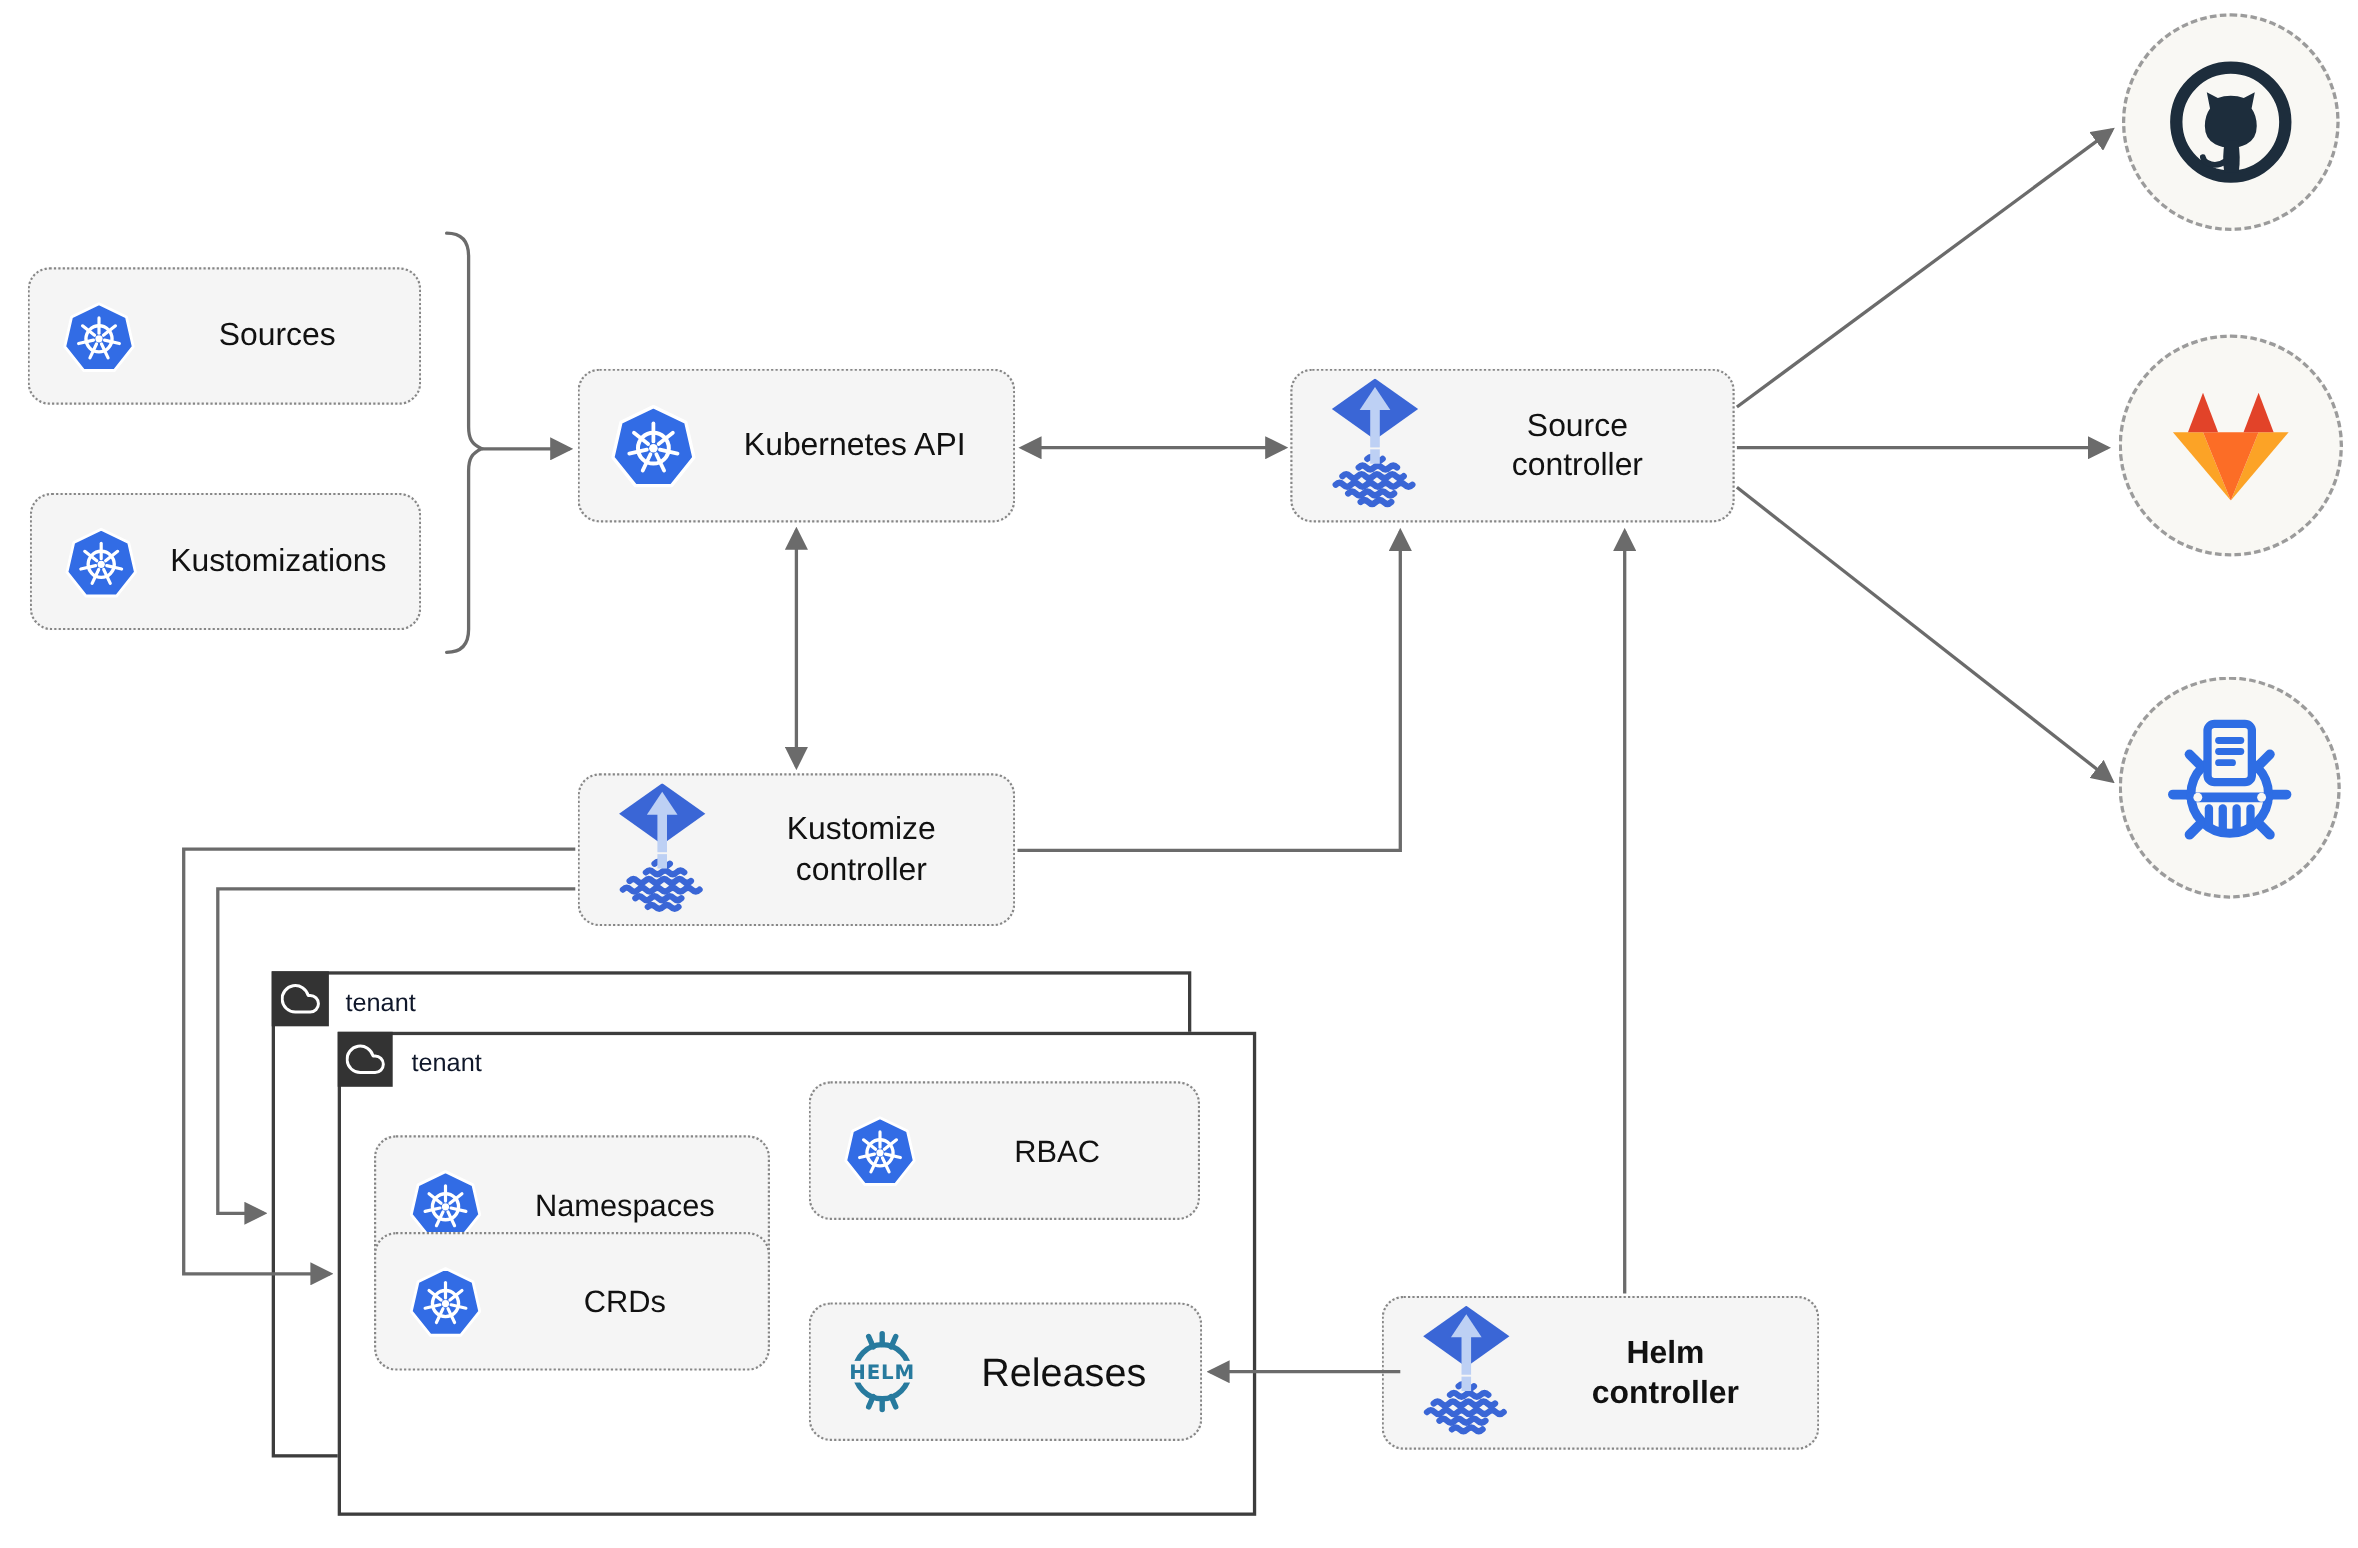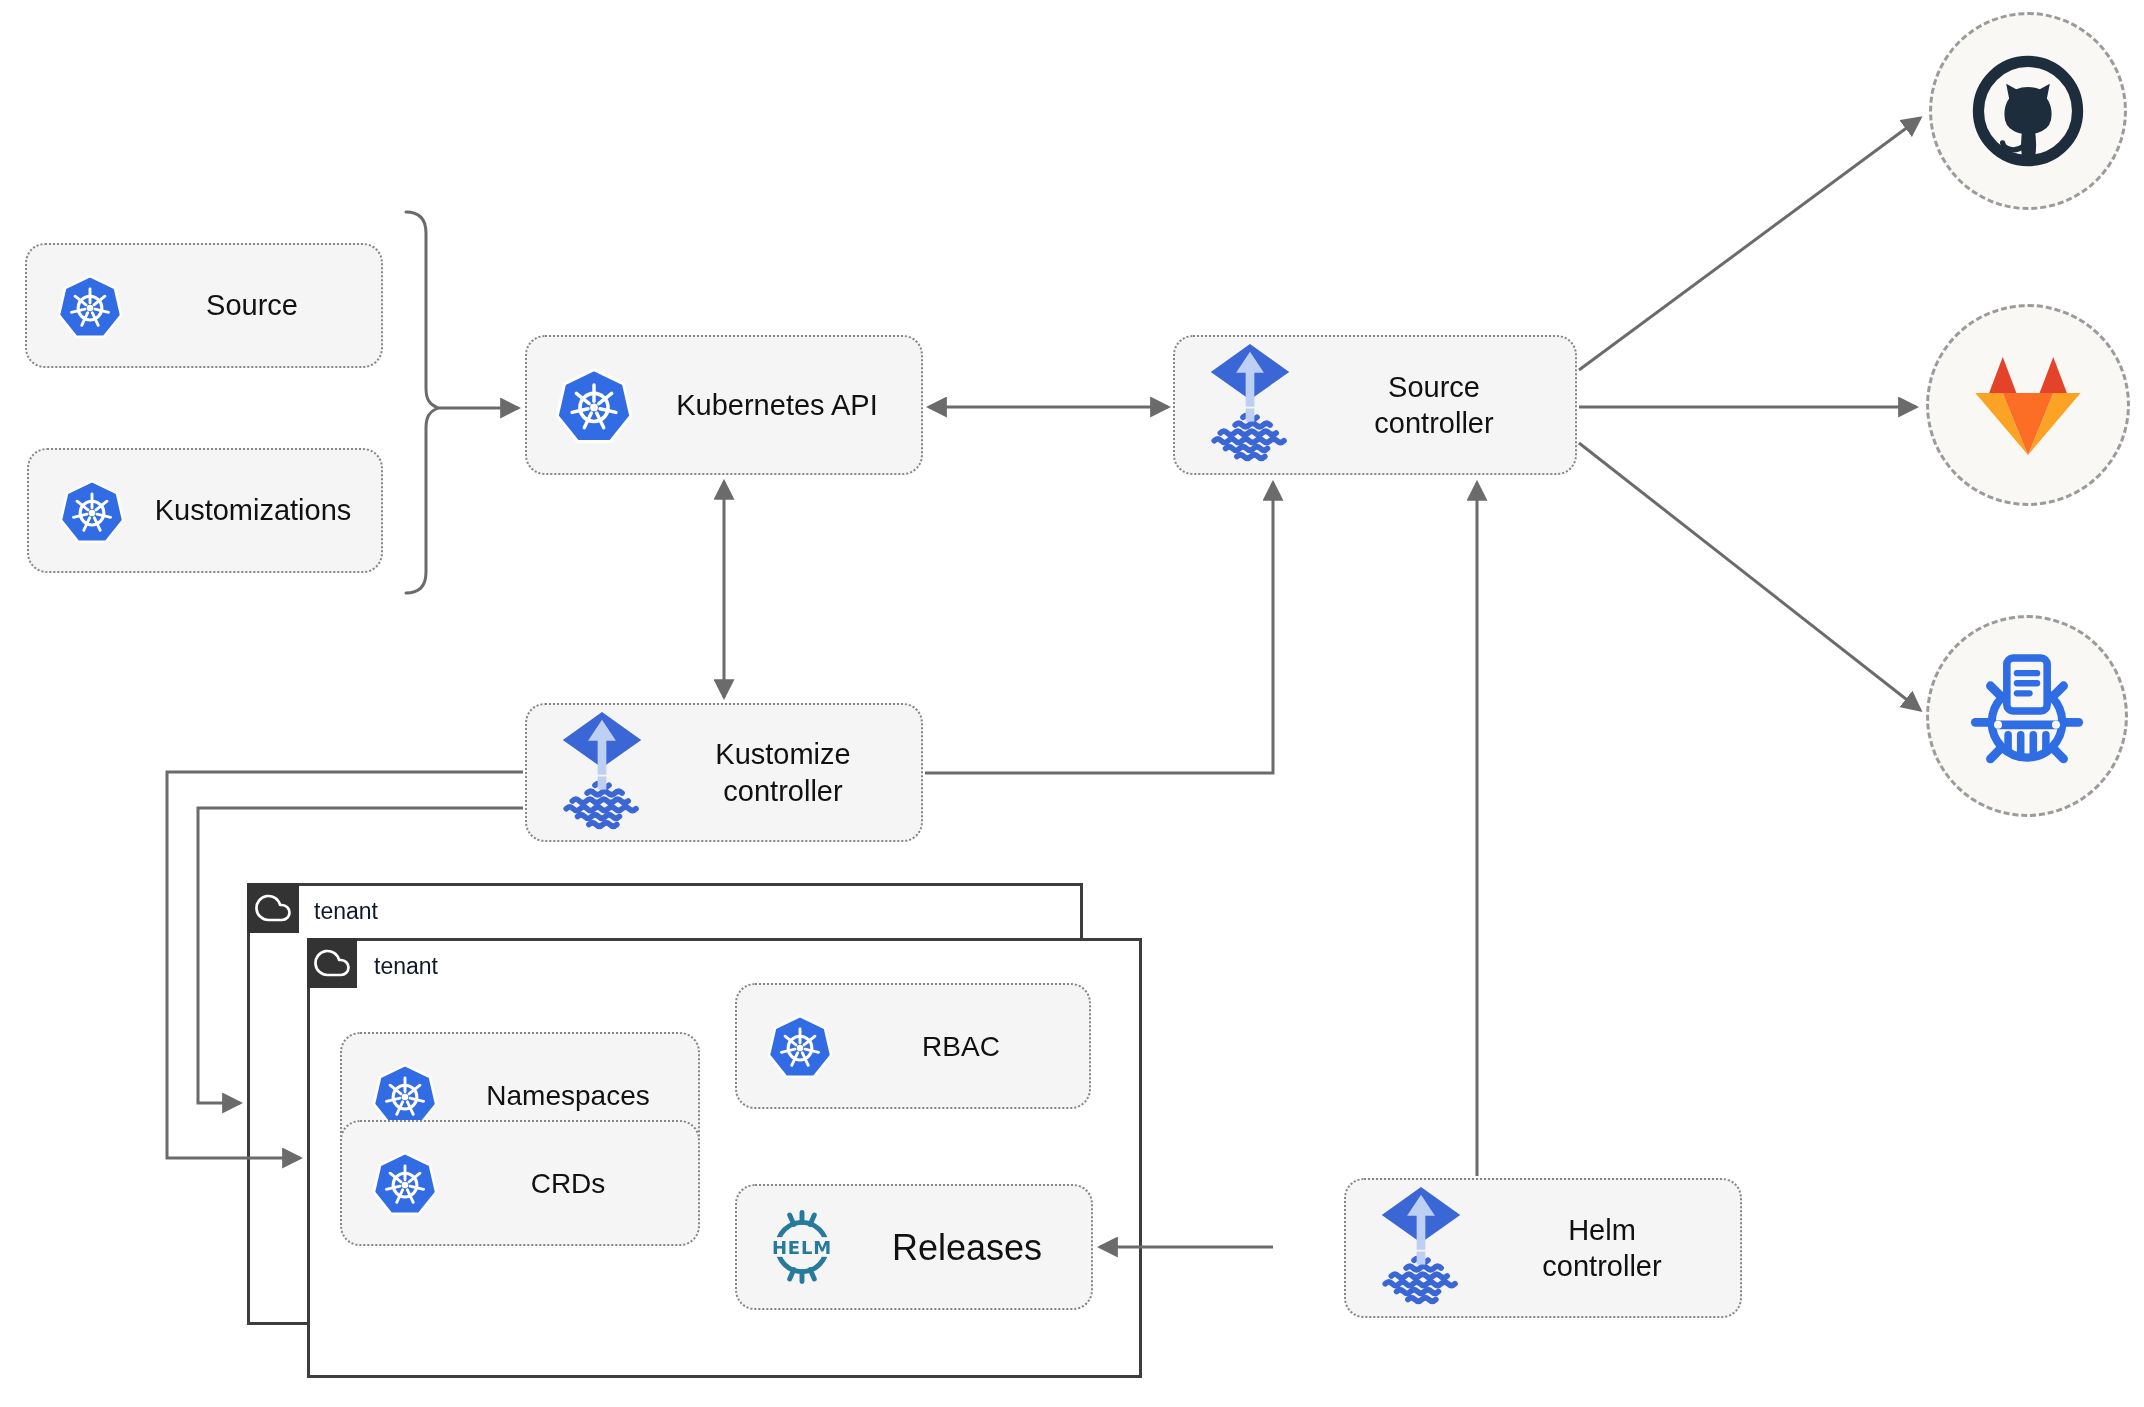--- a/index.html
+++ b/index.html
@@ -76,21 +76,21 @@
           <use href="#cloud-symbol"></use>
         </svg>
     </div>
     <div class="tenant-label">tenant</div>
   </div>
 
   <div class="node" style="left:25px;top:243px;width:358px;height:125px;">
     <svg class="icon" width="66" height="66">
         <use href="#k8s-symbol"></use>
       </svg>
-    <div class="lbl">Source</div>
+    <div class="lbl">Sources</div>
   </div>
   <div class="node" style="left:27px;top:448px;width:356px;height:125px;justify-content:space-between;">
     <svg class="icon" width="66" height="66">
         <use href="#k8s-symbol"></use>
       </svg>
     <div class="lbl">Kustomizations</div>
   </div>
 
   <div class="node" style="left:525px;top:335px;width:398px;height:140px;">
     <svg class="icon" width="78" height="78" style="margin-left:28px">
@@ -106,21 +106,21 @@
     <div class="lbl wrap" style="width:175px;">Source controller</div>
   </div>
 
   <div class="node" style="left:525px;top:703px;width:398px;height:139px;">
     <svg class="icon" width="86" height="122" style="margin-left:32px">
         <use href="#flux-symbol"></use>
       </svg>
     <div class="lbl wrap" style="width:200px;">Kustomize controller</div>
   </div>
 
-  <div class="node" style="left:1344px;top:1178px;width:398px;height:140px;">
+  <div class="node" style="left:1256px;top:1178px;width:398px;height:140px;font-weight:bold;">
     <svg class="icon" width="86" height="122" style="margin-left:32px">
         <use href="#flux-symbol"></use>
       </svg>
     <div class="lbl wrap" style="width:170px;">Helm controller</div>
   </div>
 
   <div class="node" style="left:340px;top:1032px;width:360px;height:126px;">
     <svg class="icon" width="66" height="66">
         <use href="#k8s-symbol"></use>
       </svg>

